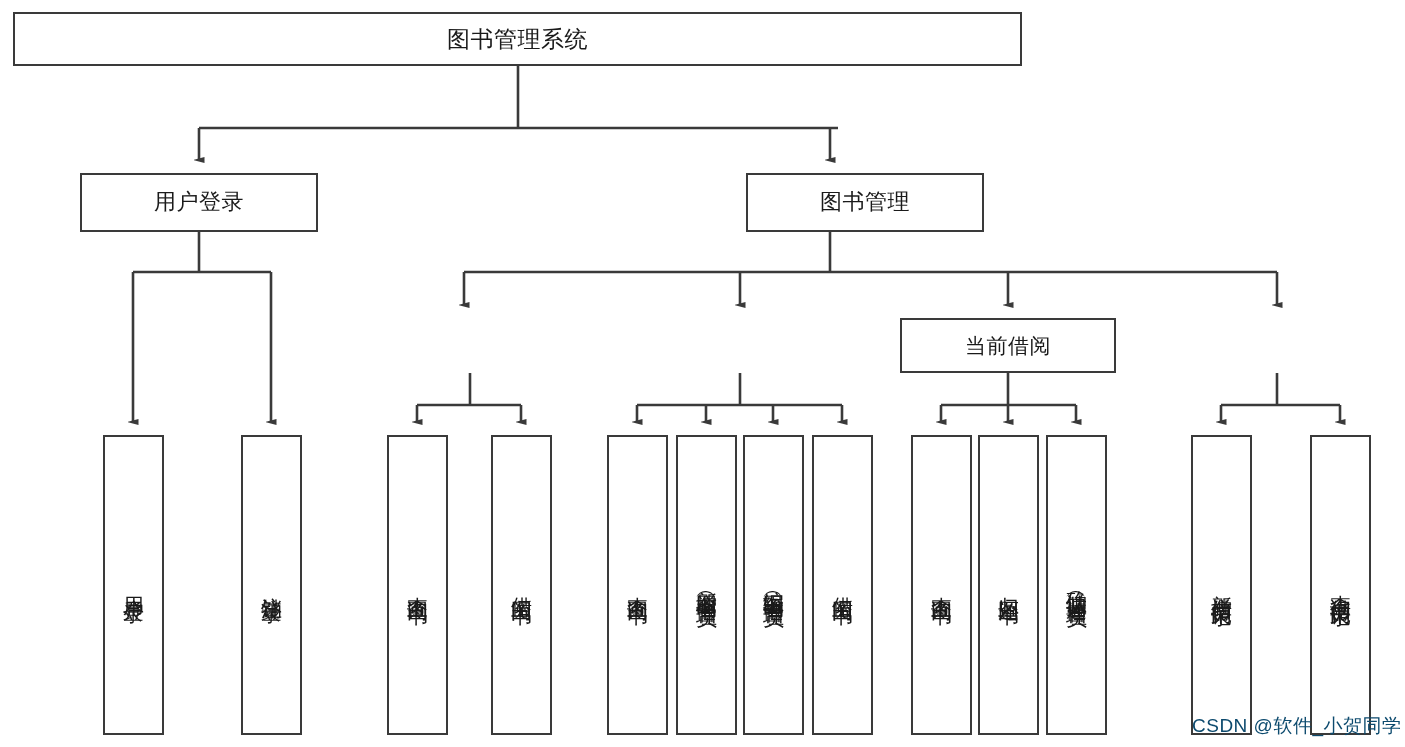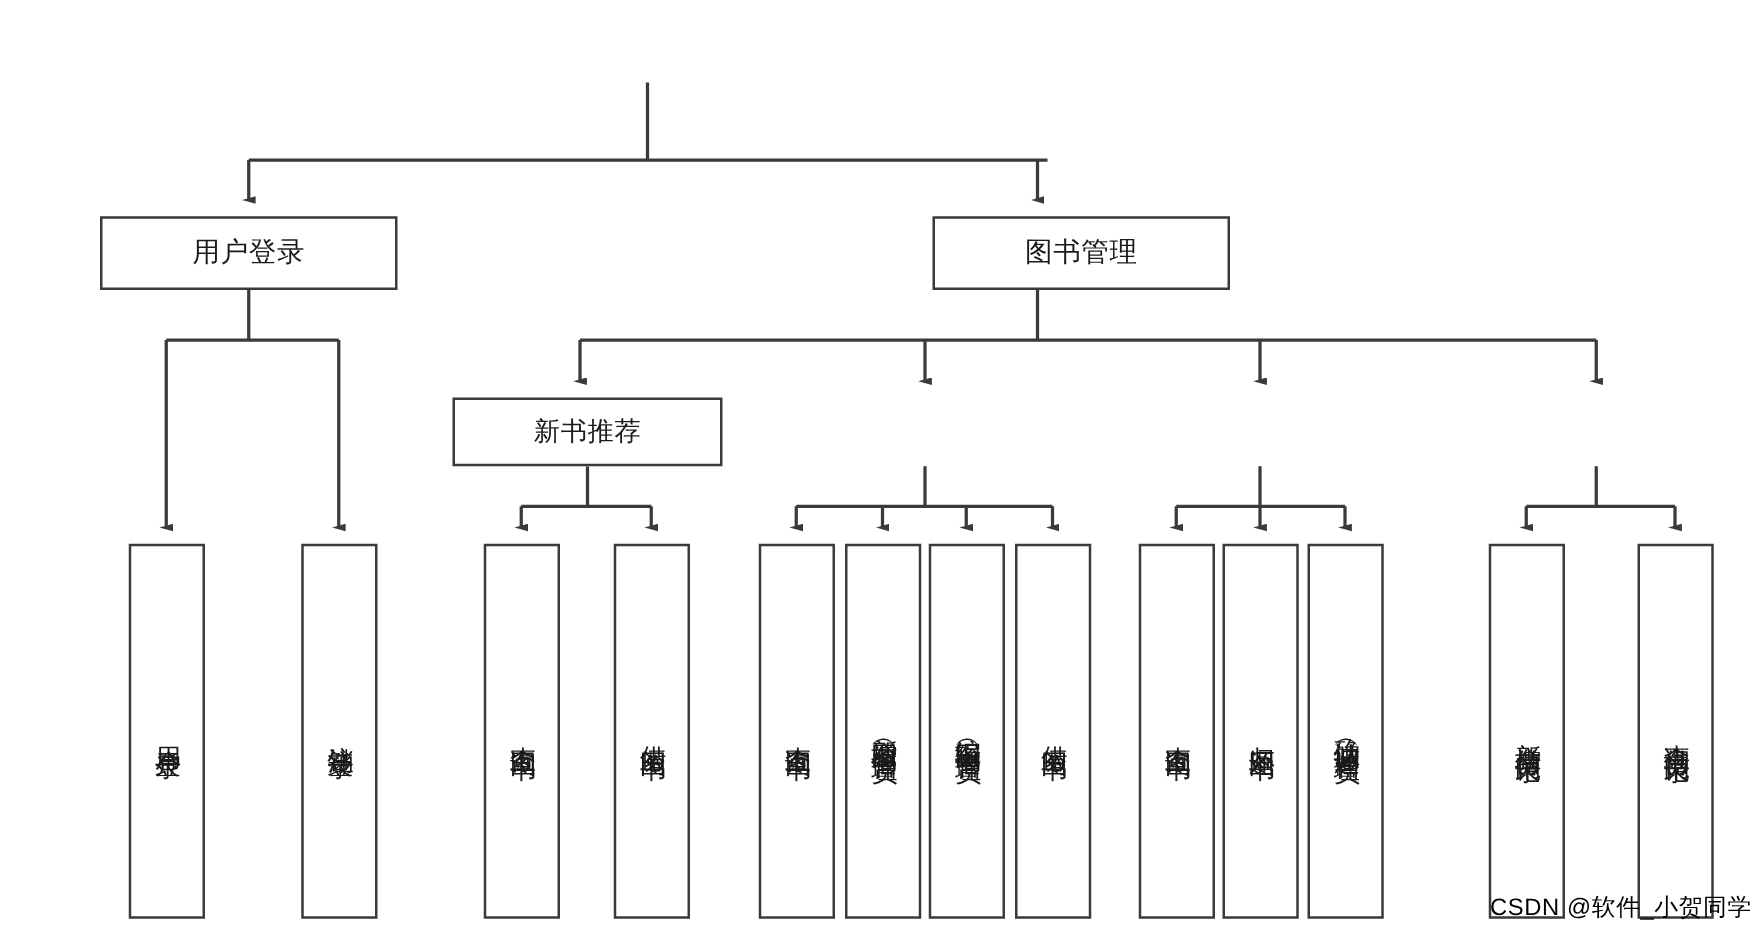--- a/index.html
+++ b/index.html
@@ -59,21 +59,21 @@
     line-height: 1.05;
     letter-spacing: 2.5px;
     white-space: normal;
     max-height: 100%;
   }
   #watermark {
     position: absolute;
     left: 1192px;
     top: 713px;
     font-size: 19px;
-    color: #000000;
+    color: #0c4a6e;
     letter-spacing: 0.5px;
     white-space: nowrap;
     z-index: 3;
     pointer-events: none;
   }
 </style>
 </head>
 <body>
 
 <div id="canvas">
@@ -121,30 +121,33 @@
       <path d="M1008,405 L1008,422" marker-end="url(#arrow)"></path>
       <path d="M1076,405 L1076,422" marker-end="url(#arrow)"></path>
 
       <path d="M1277,373 L1277,405"></path>
       <path d="M1221,405 L1340,405"></path>
       <path d="M1221,405 L1221,422" marker-end="url(#arrow)"></path>
       <path d="M1340,405 L1340,422" marker-end="url(#arrow)"></path>
     </g>
   </svg>
 
+  <div class="node tier-root" style="left:13px; top:12px; width:1009px; height:54px;">
+    <span class="node-label">图书管理系统</span>
+  </div>
 
   <div class="node tier-2" style="left:80px; top:173px; width:238px; height:59px;">
     <span class="node-label">用户登录</span>
   </div>
   <div class="node tier-2" style="left:746px; top:173px; width:238px; height:59px;">
     <span class="node-label">图书管理</span>
   </div>
 
-  <div class="node tier-3" style="left:362px; top:318px; width:216px; height:55px;">
-    <span class="node-label">新书推荐</span>
+  <div class="node tier-3" style="left:900px; top:318px; width:216px; height:55px;">
+    <span class="node-label">当前借阅</span>
   </div>
 
   <div class="node leaf" style="left:103px; top:435px; width:61px; height:300px;">
     <span class="node-label">用户登录</span>
   </div>
   <div class="node leaf" style="left:241px; top:435px; width:61px; height:300px;">
     <span class="node-label">注销登录</span>
   </div>
 
   <div class="node leaf" style="left:387px; top:435px; width:61px; height:300px;">

